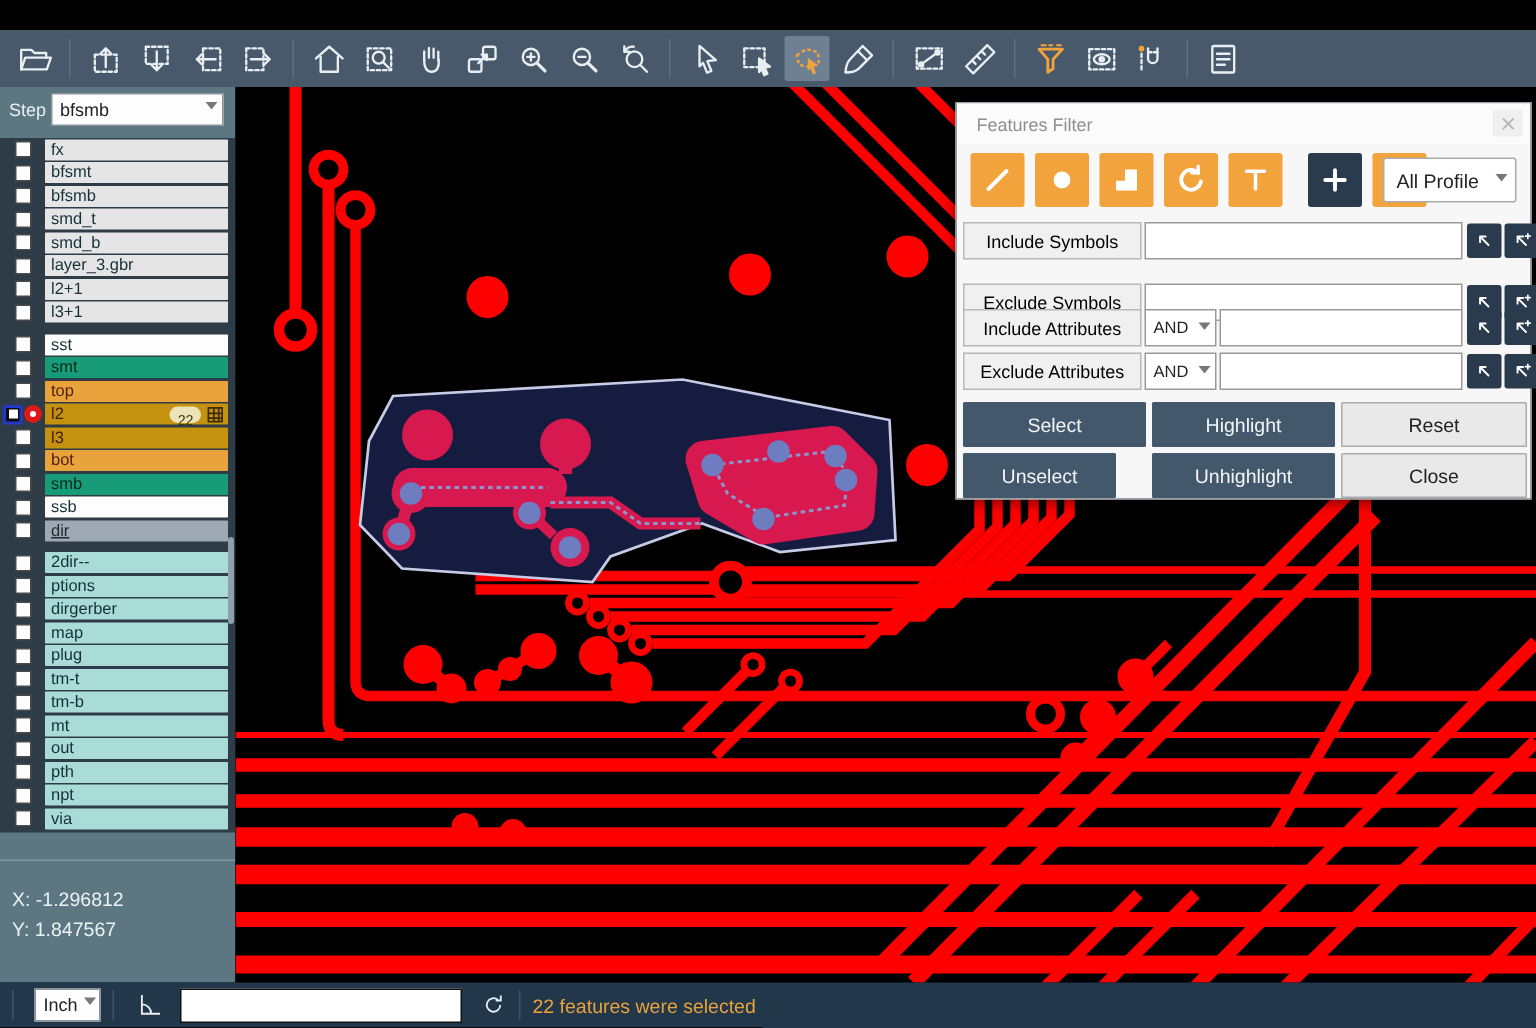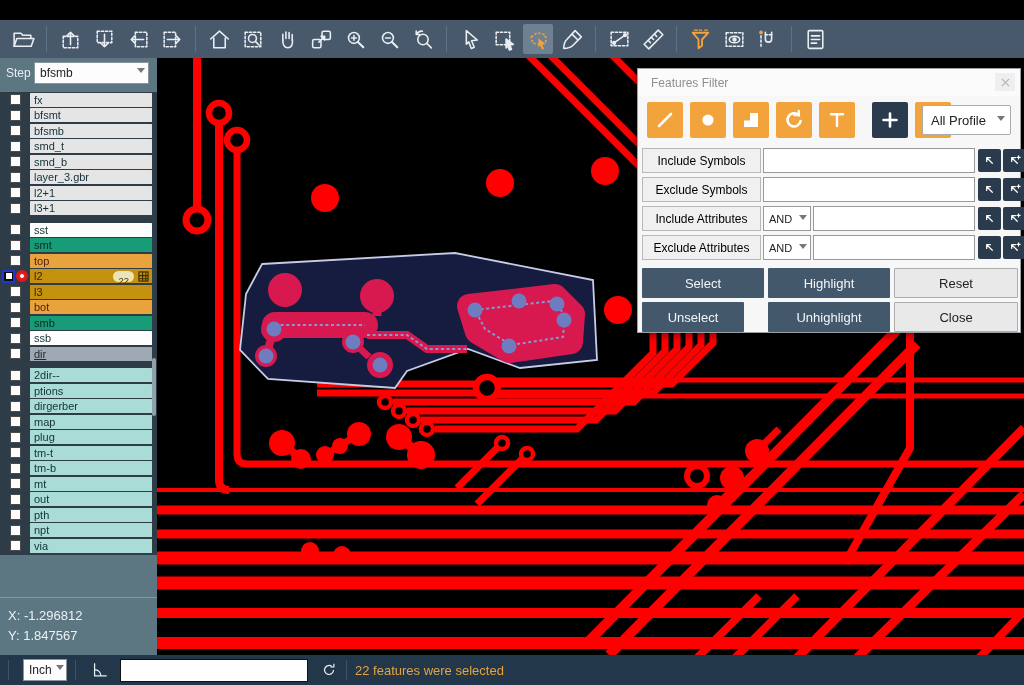--- a/index.html
+++ b/index.html
@@ -46,21 +46,21 @@
   .lay-teal2 { background:#A9DBD7; }
   .lay-white { background:#FDFDFD; }
   .lay-green { background:#189B77; color:#0b2b1f; }
   .lay-amber { background:#E8A33D; color:#55200a; }
   .lay-gold  { background:#C4920E; color:#3c1d05; }
   .lay-gray  { background:#9FA9B3; color:#252a2e; }
   .lay-badge { background:#EDE3B8; color:#413a16; font-size:9.5px; border-radius:7px;
     padding:4px 5px; height:11px; line-height:11px; margin-right:4px; }
   .lay-grid { margin-right:3px; display:flex; }
   #side-scroll { position:absolute; right:1px; top:300px; width:4px; height:58px; background:#8FA0AA; border-radius:2px; }
-  #coords { position:absolute; left:0; top:539px; width:157px; border-top:1px solid #7D99A3; padding:8px 0 0 8px; }
+  #coords { position:absolute; left:0; top:515px; width:157px; border-top:1px solid #7D99A3; padding:16px 0 0 8px; }
   #coords div { color:#EAF2F5; font-size:13px; line-height:20px; }
 
   
   #canvas { position:absolute; left:157px; top:58px; width:867px; height:597px; background:#000; }
   #canvas svg { display:block; width:867px; height:597px; }
 
   
   #dialog { position:absolute; left:637px; top:68px; width:384px; height:265px;
     background:#F7F7F7; border:1px solid #9AA0A6; box-shadow:0 2px 8px rgba(0,0,0,.5); }
   #dlg-title { position:absolute; left:0; top:0; width:100%; height:27px; background:#FBFBFB; }
@@ -753,21 +753,21 @@
             <path d="M16.5 16.5 L7.5 7.5 M7.5 13.5 V7.5 H13.5"></path>
           </svg>
         </div>
       <div class="arrow-btn a2">
           <svg width="15" height="15" viewBox="0 0 24 24" fill="none" stroke="#fff" stroke-width="2" stroke-linecap="round" stroke-linejoin="round">
             <path d="M16.5 16.5 L7.5 7.5 M7.5 13.5 V7.5 H13.5"></path>
             <path d="M18.5 4.5 v5 M16 7 h5" stroke-width="1.8"></path>
           </svg>
         </div>
     </div>
-    <div class="f-row" style="top:108px">
+    <div class="f-row" style="top:120px">
       <div class="f-label">Exclude Symbols</div>
       <div class="f-input wide"></div>
       <div class="arrow-btn a1">
           <svg width="15" height="15" viewBox="0 0 24 24" fill="none" stroke="#fff" stroke-width="2" stroke-linecap="round" stroke-linejoin="round">
             <path d="M16.5 16.5 L7.5 7.5 M7.5 13.5 V7.5 H13.5"></path>
           </svg>
         </div>
       <div class="arrow-btn a2">
           <svg width="15" height="15" viewBox="0 0 24 24" fill="none" stroke="#fff" stroke-width="2" stroke-linecap="round" stroke-linejoin="round">
             <path d="M16.5 16.5 L7.5 7.5 M7.5 13.5 V7.5 H13.5"></path>

